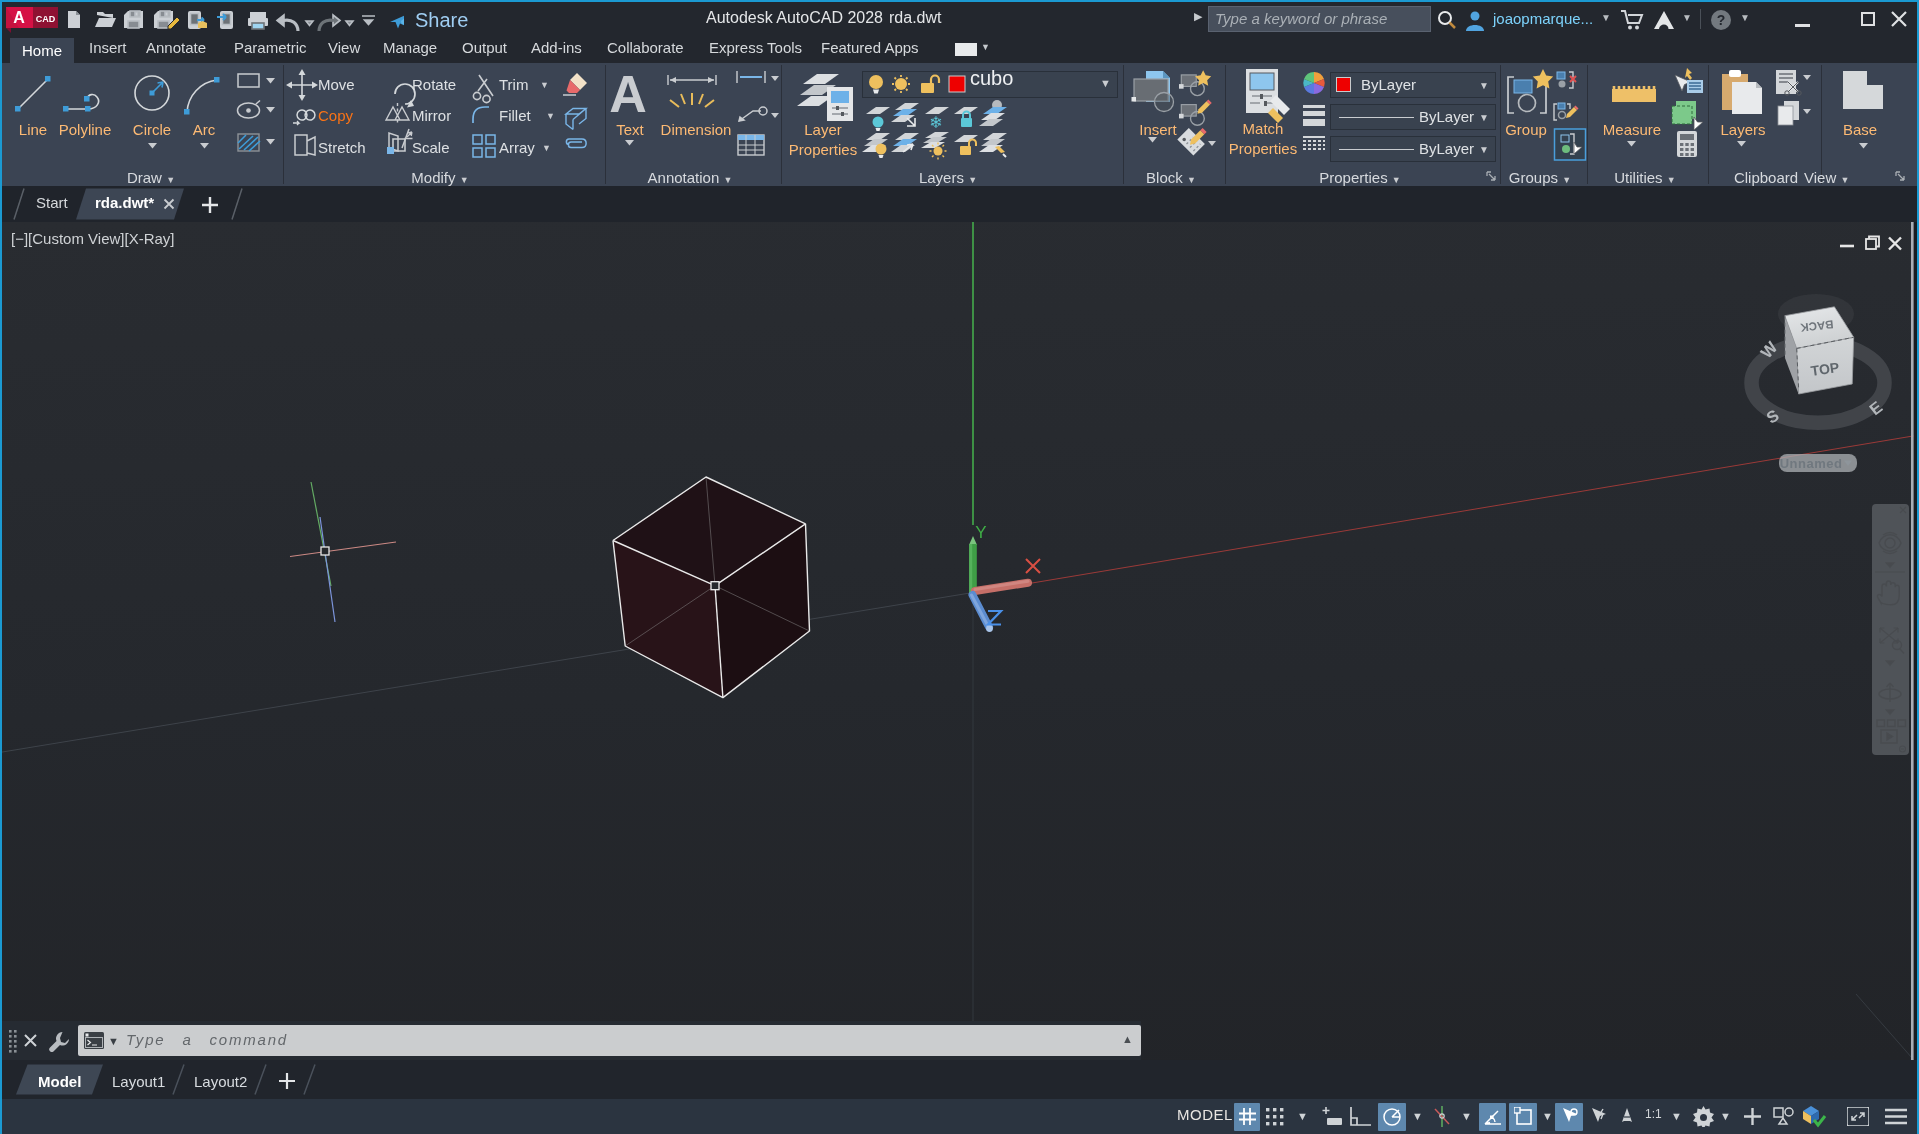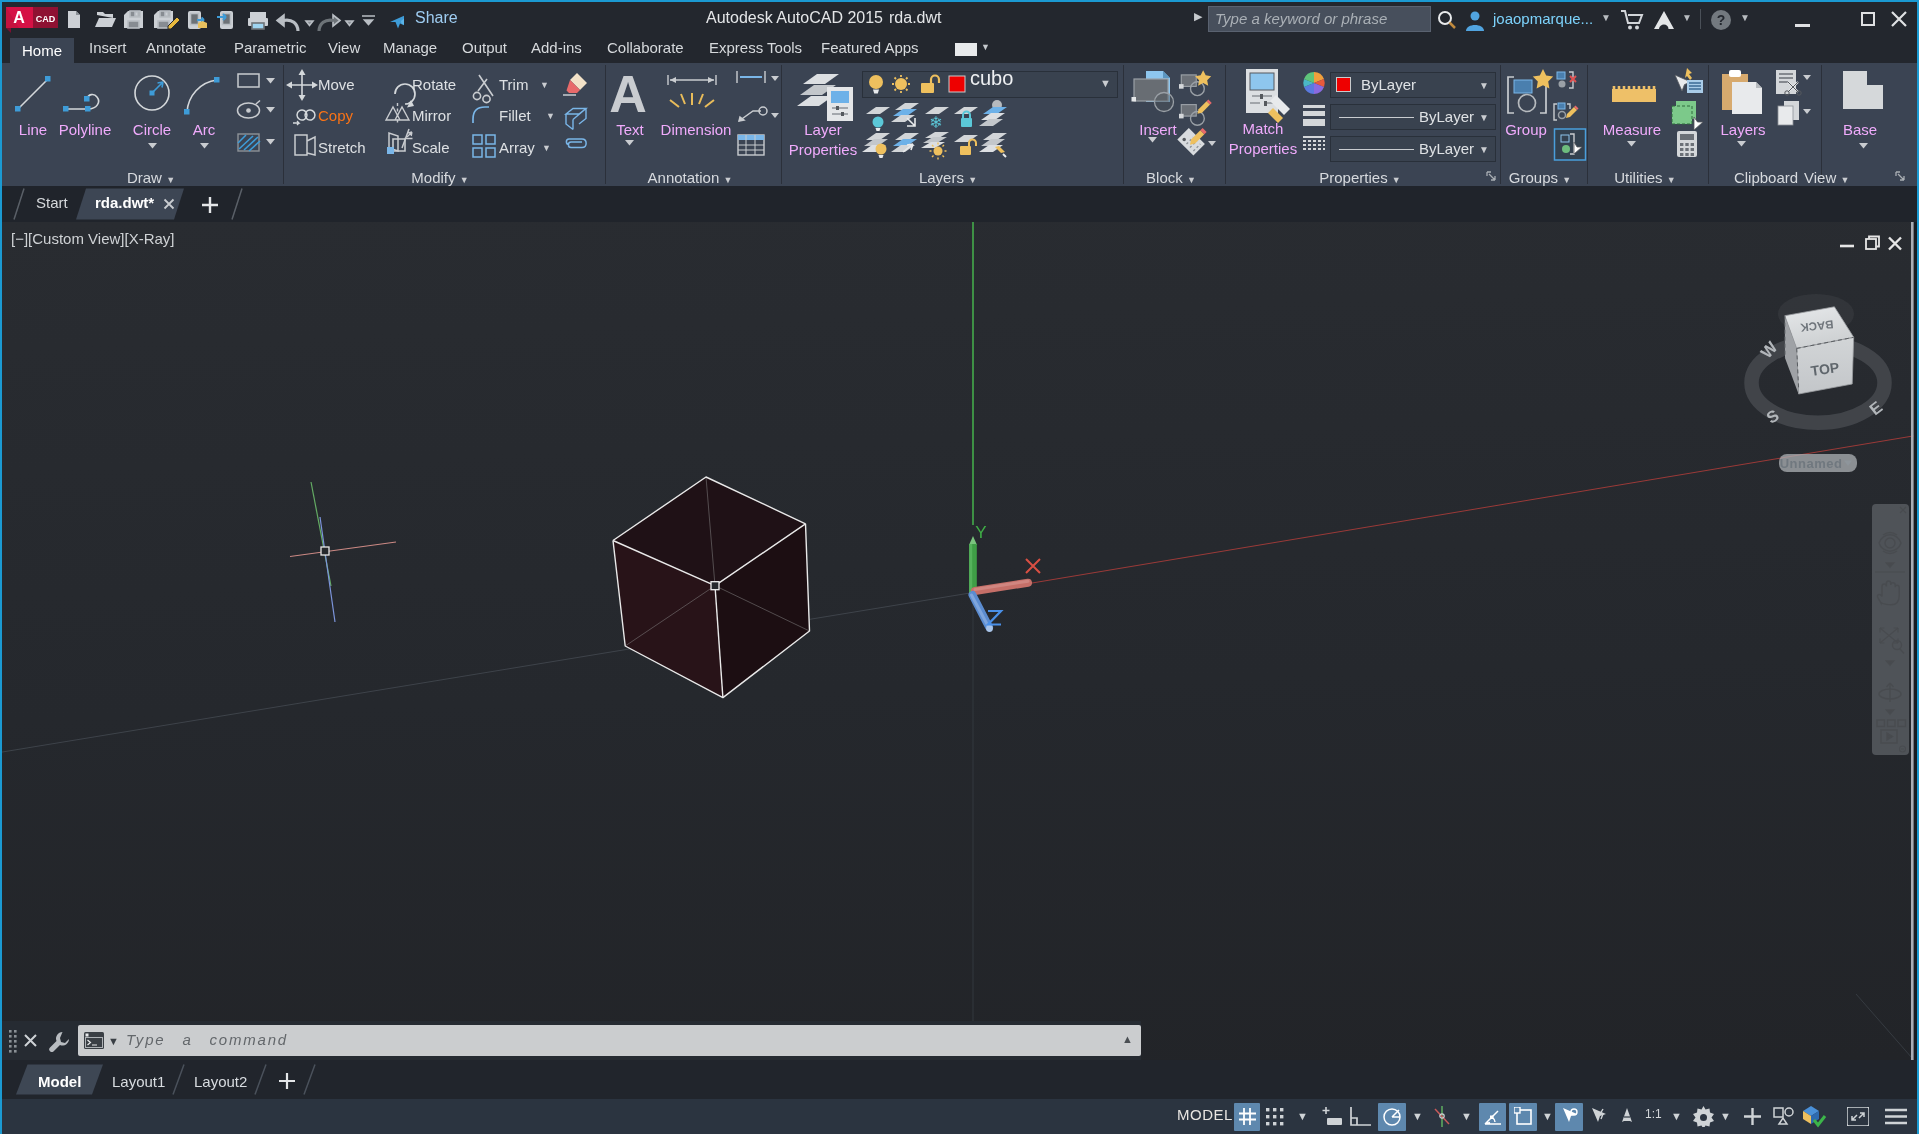--- a/index.html
+++ b/index.html
@@ -7,21 +7,21 @@
 #topline{left:0;top:0;width:1919px;height:2px;background:#1b9ad2}
 #leftline{left:0;top:0;width:2px;height:1134px;background:#1b9ad2;z-index:50}
 #rightline{left:1917px;top:0;width:2px;height:1134px;background:#1b9ad2;z-index:50}
 #titlebar{left:0;top:2px;width:1919px;height:34px;background:#23272e}
 #tabrow{left:0;top:36px;width:1919px;height:27px;background:#23272e}
 .rtab{position:absolute;top:3px;font-size:15px;color:#d6d9dc;white-space:nowrap}
 #hometab{left:10px;top:2px;width:64px;height:25px;background:#3b4453;text-align:center;color:#fff;line-height:25px;font-size:15px}
 #ribbon{left:0;top:63px;width:1919px;height:123px;background:#3b4453}
 .psep{position:absolute;top:2px;width:1px;height:119px;background:#2b303a}
 .plabel{position:absolute;top:106px;font-size:15px;color:#d7dade;white-space:nowrap}
-.biglabel{position:absolute;font-size:15px;color:#f0abfc;text-align:center;white-space:nowrap}
+.biglabel{position:absolute;font-size:15px;color:#fdba74;text-align:center;white-space:nowrap}
 #filetabs{left:0;top:186px;width:1919px;height:36px;background:#20242b}
 #canvas{left:0;top:222px;width:1919px;height:838px;background:linear-gradient(178deg,#292c31 0%,#25282d 55%,#222428 100%)}
 #cmdbar{left:0;top:1021px;width:1141px;height:39px;background:#262b32}
 #mtabs{left:0;top:1060px;width:1919px;height:39px;background:#21252c}
 #statusbar{left:0;top:1099px;width:1919px;height:35px;background:#2b3440}
 .sbtn{position:absolute;top:4px;height:28px;border-radius:1px}
 .sbtn.on{background:#5e88ae}
 svg{display:block}
 </style></head>
 <body>
@@ -84,22 +84,22 @@
             <path d="M16 5.5 c-9 -2 -15 3 -15 11" stroke="#6d7378" stroke-width="3.2" fill="none"></path>
           </g>
   <path d="M282 12 l7 0 -3.5 4.5 z" fill="#888e94"></path>
   <path d="M298 7 h13 M300.5 11 h8 l-4 4.5 z" stroke="#b9bec4" fill="#b9bec4" stroke-width="1.6"></path>
   <g transform="translate(326,3)">
             <path d="M0 10 L22 0 l-6.5 14 -5.5 -2.5 -2 5 -2.5 -6.5 z" fill="#3e9cd8" stroke="none"></path>
             <path d="M11 9 l10.5 -8.5 -6 13 -4 -2 z" fill="#5cb4e8" stroke="none"></path>
           </g>
  </g>
 </svg>
-<span class="abs" style="left:415px;top:7px;font-size:16px;color:#9fcdf2">Share</span>
-<span class="abs" style="left:706px;top:7px;font-size:16px;color:#e4e6e8">Autodesk AutoCAD 2015</span>
+<span class="abs" style="left:415px;top:7px;font-size:20px;color:#9fcdf2">Share</span>
+<span class="abs" style="left:706px;top:7px;font-size:16px;color:#e4e6e8">Autodesk AutoCAD 2028</span>
 <span class="abs" style="left:889px;top:7px;font-size:16px;color:#e4e6e8">rda.dwt</span>
 <span class="abs" style="left:1194px;top:8px;font-size:11px;color:#c6cace">▶</span>
 <div class="abs" style="left:1208px;top:4px;width:223px;height:26px;background:#474f5c;border:1px solid #5a6270"></div>
 <span class="abs" style="left:1215px;top:8px;font-size:15px;font-style:italic;color:#aab0b6">Type a keyword or phrase</span>
 <svg class="abs" style="left:1437px;top:8px" width="20" height="20" viewBox="0 0 20 20">
         <circle cx="8" cy="8" r="6" stroke="#e8eaec" stroke-width="2" fill="none"></circle>
         <path d="M12.5 12.5 L18 18" stroke="#c08a3e" stroke-width="2.5"></path>
       </svg>
 <svg class="abs" style="left:1464px;top:7px" width="22" height="22" viewBox="0 0 22 22">
         <circle cx="11" cy="7" r="4.5" fill="#51a4e0"></circle>

